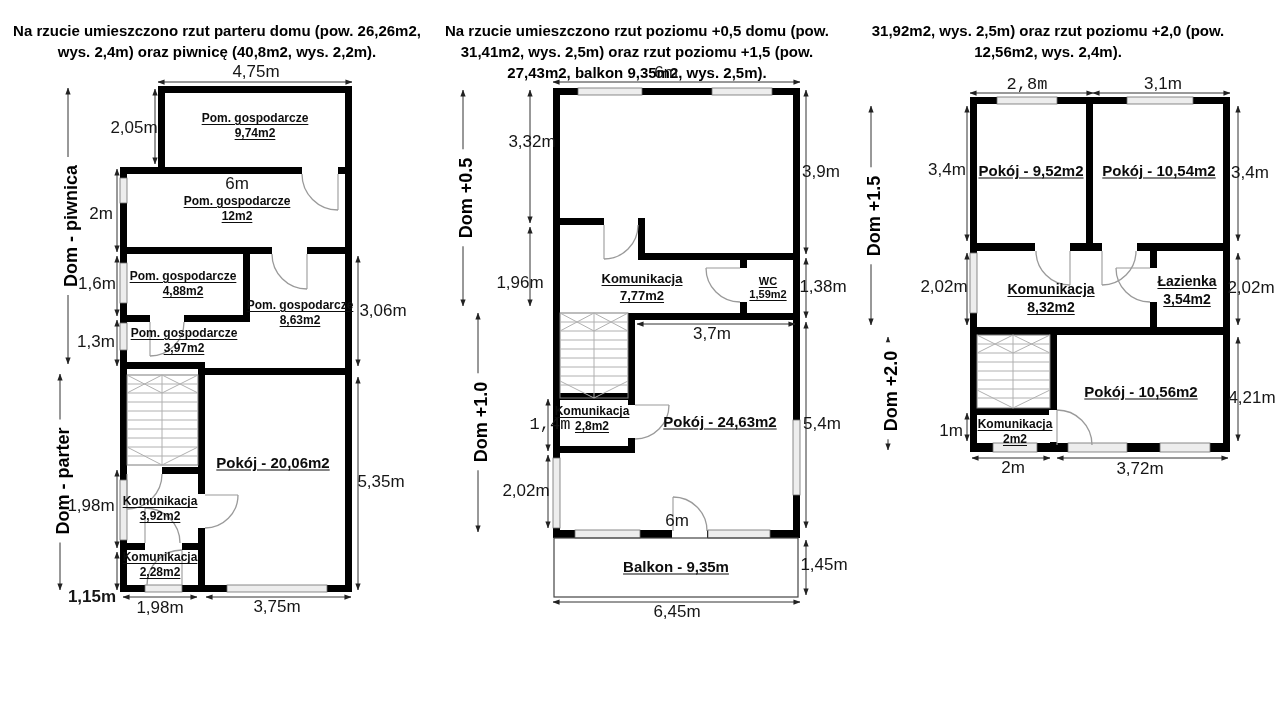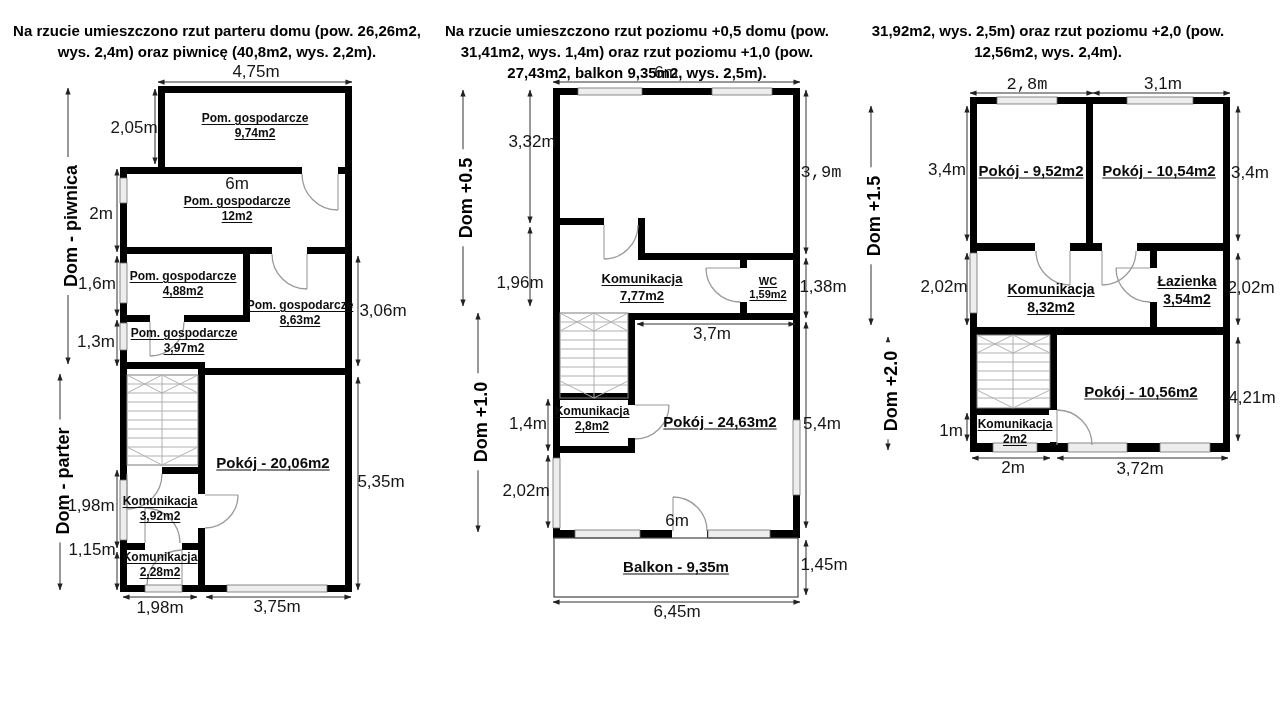--- a/index.html
+++ b/index.html
@@ -266,41 +266,41 @@
       <line class="dimline" x1="1057" y1="458" x2="1228" y2="458" marker-start="url(#arw)" marker-end="url(#arw)"></line>
     </g>
   </svg>
 
   <div class="title" style="left:2px;top:20px;width:430px;">
     <div>Na rzucie umieszczono rzut parteru domu (pow. 26,26m2,</div>
     <div>wys. 2,4m) oraz piwnicę (40,8m2, wys. 2,2m).</div>
   </div>
   <div class="title" style="left:437px;top:20px;width:400px;">
     <div>Na rzucie umieszczono rzut poziomu +0,5 domu (pow.</div>
-    <div>31,41m2, wys. 1,4m) oraz rzut poziomu +1,0 (pow.</div>
+    <div>31,41m2, wys. 2,5m) oraz rzut poziomu +1,5 (pow.</div>
     <div>27,43m2, balkon 9,35m2, wys. 2,5m).</div>
   </div>
   <div class="title" style="left:848px;top:20px;width:400px;">
     <div>31,92m2, wys. 2,5m) oraz rzut poziomu +2,0 (pow.</div>
     <div>12,56m2, wys. 2,4m).</div>
   </div>
 
   <div class="vlabel" style="left:71px;top:226px;">Dom - piwnica</div>
   <div class="vlabel" style="left:63px;top:481px;">Dom - parter</div>
 
   <div class="dim" style="left:256px;top:72px;">4,75m</div>
   <div class="dim" style="left:134px;top:128px;">2,05m</div>
   <div class="dim" style="left:237px;top:184px;">6m</div>
   <div class="dim" style="left:101px;top:214px;">2m</div>
   <div class="dim" style="left:97px;top:284px;">1,6m</div>
   <div class="dim" style="left:96px;top:342px;">1,3m</div>
   <div class="dim" style="left:383px;top:311px;">3,06m</div>
   <div class="dim" style="left:381px;top:482px;">5,35m</div>
   <div class="dim" style="left:91px;top:506px;">1,98m</div>
-  <div class="dim" style="left:92px;top:550px;">1,15m</div>
+  <div class="dim" style="left:92px;top:597px;font-weight:bold;">1,15m</div>
   <div class="dim" style="left:160px;top:608px;">1,98m</div>
   <div class="dim" style="left:277px;top:607px;">3,75m</div>
 
   <div class="room r12" style="left:255px;top:126px;">
     <div class="ln">Pom. gospodarcze</div>
     <div class="ln">9,74m2</div>
   </div>
   <div class="room r12" style="left:237px;top:209px;">
     <div class="ln">Pom. gospodarcze</div>
     <div class="ln">12m2</div>
@@ -328,24 +328,24 @@
     <div class="ln">Komunikacja</div>
     <div class="ln">2,28m2</div>
   </div>
 
   <div class="vlabel" style="left:466px;top:198px;">Dom +0.5</div>
   <div class="vlabel" style="left:481px;top:422px;">Dom +1.0</div>
 
   <div class="dim" style="left:666px;top:73px;">6m</div>
   <div class="dim" style="left:492px;top:142px;margin-left:40px;">3,32m</div>
   <div class="dim" style="left:520px;top:283px;">1,96m</div>
-  <div class="dim" style="left:821px;top:172px;font-family:Liberation Mono, monospace;">3,9m</div>
+  <div class="dim" style="left:821px;top:172px;">3,9m</div>
   <div class="dim" style="left:823px;top:287px;">1,38m</div>
   <div class="dim" style="left:712px;top:334px;">3,7m</div>
-  <div class="dim" style="left:528px;top:424px;">1,4m</div>
+  <div class="dim" style="left:550px;top:424px;font-family:Liberation Mono, monospace;">1,4m</div>
   <div class="dim" style="left:526px;top:491px;">2,02m</div>
   <div class="dim" style="left:822px;top:424px;">5,4m</div>
   <div class="dim" style="left:677px;top:521px;">6m</div>
   <div class="dim" style="left:824px;top:565px;">1,45m</div>
   <div class="dim" style="left:677px;top:612px;">6,45m</div>
 
   <div class="room r13" style="left:642px;top:287px;">
     <div class="ln">Komunikacja</div>
     <div class="ln">7,77m2</div>
   </div>

